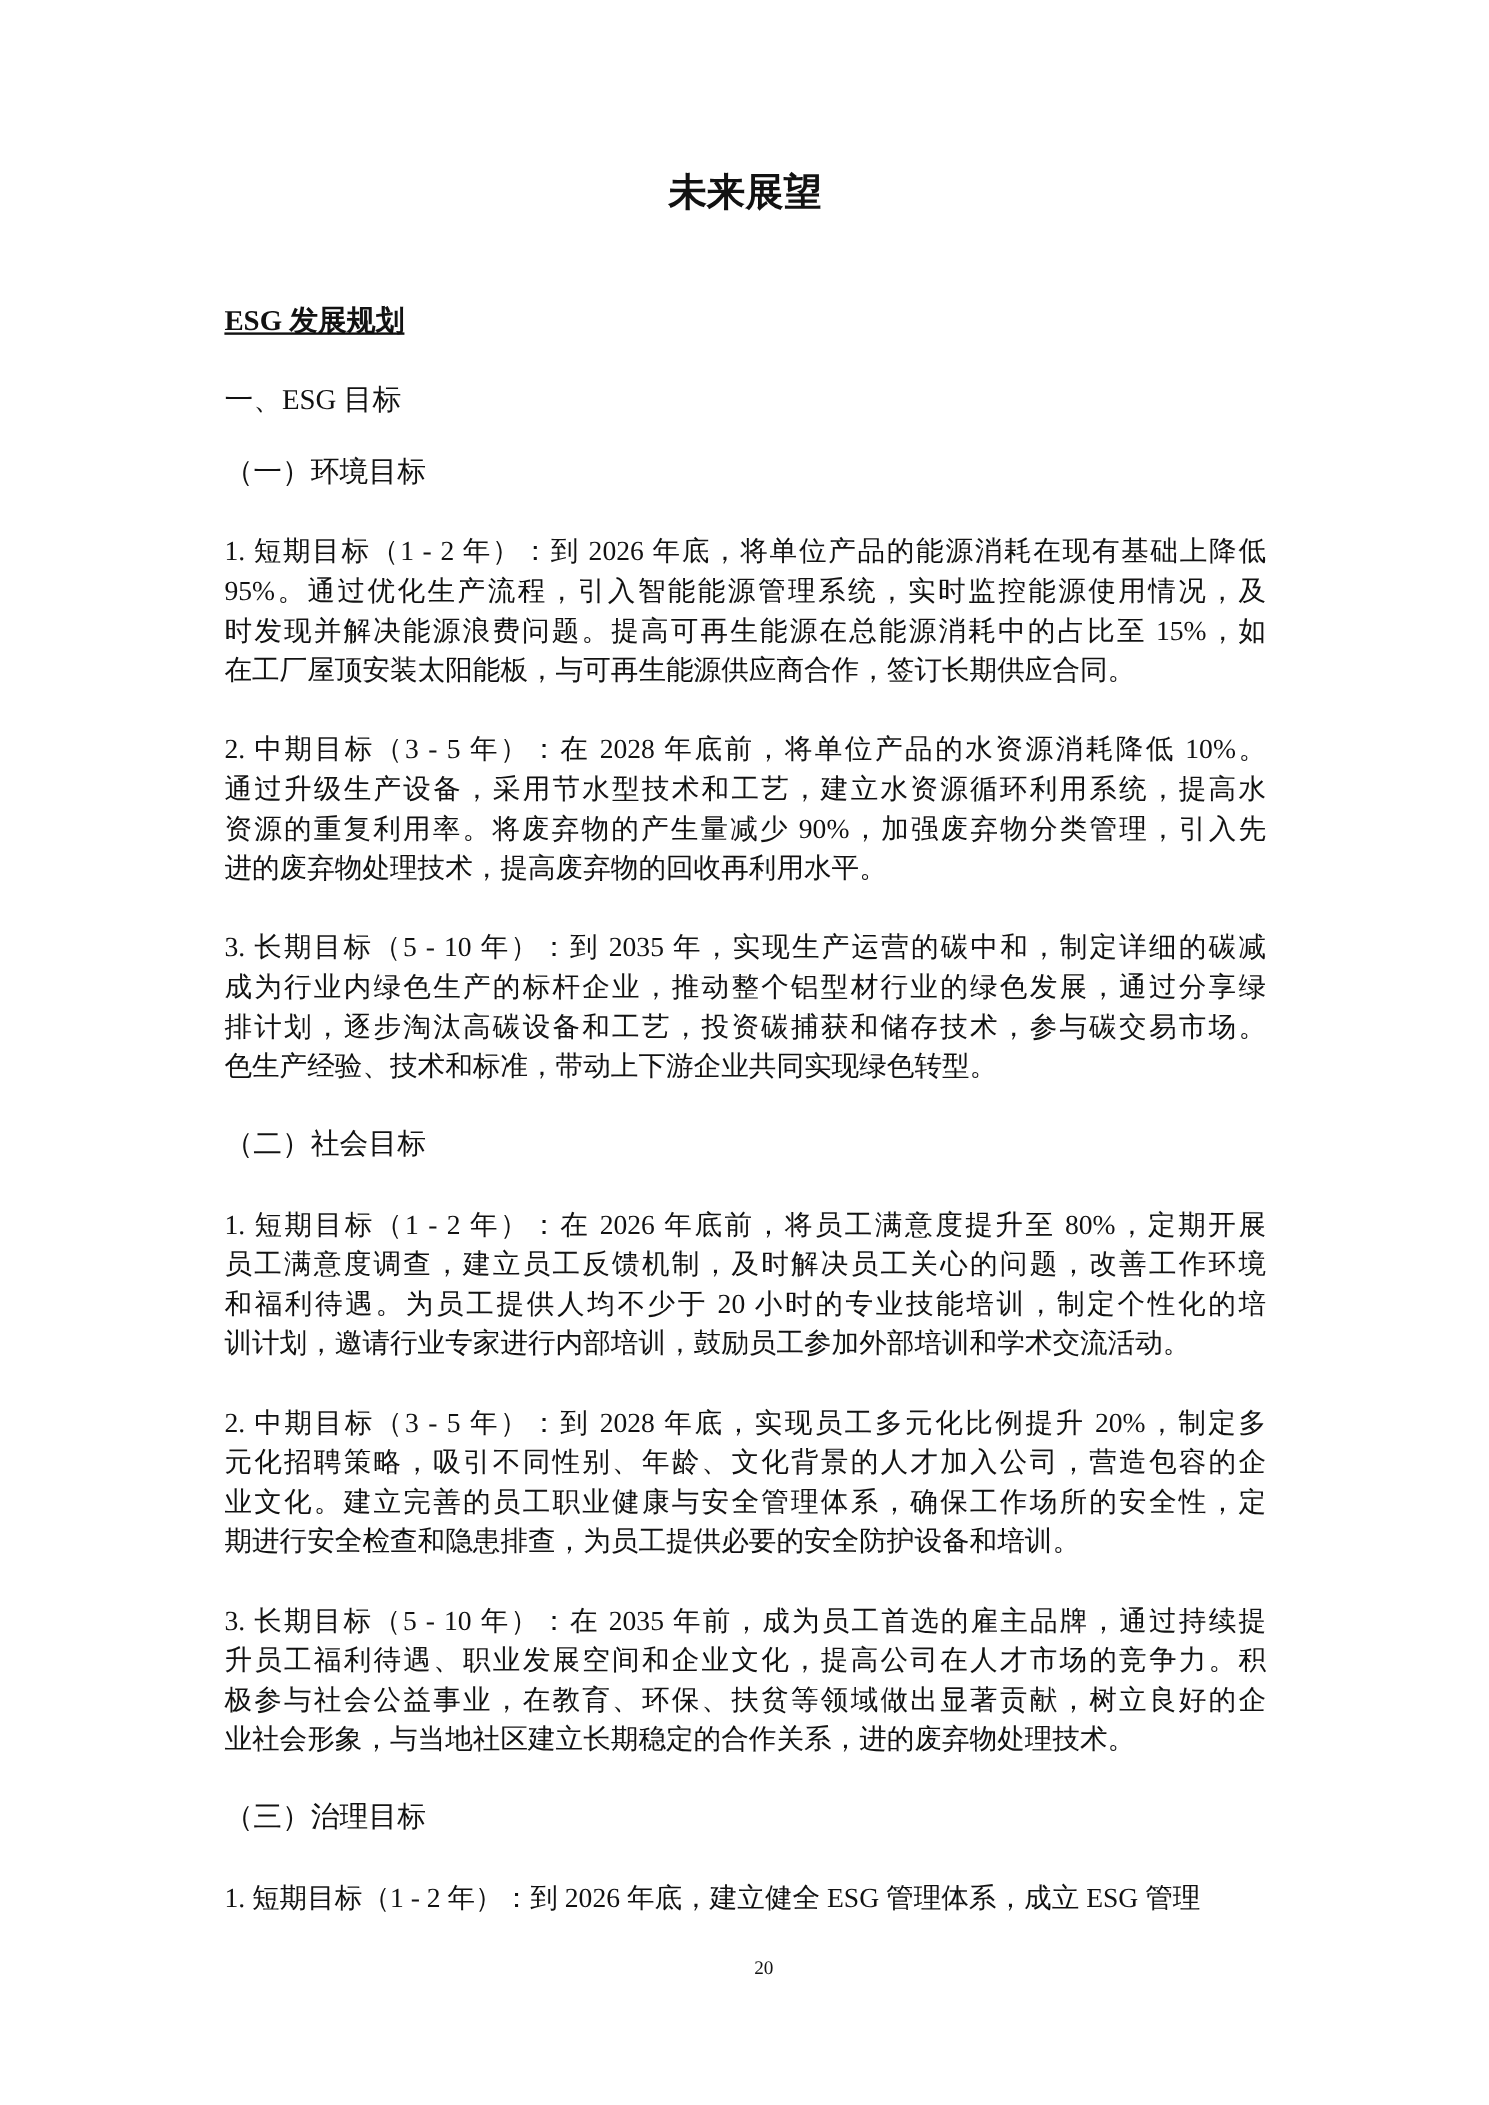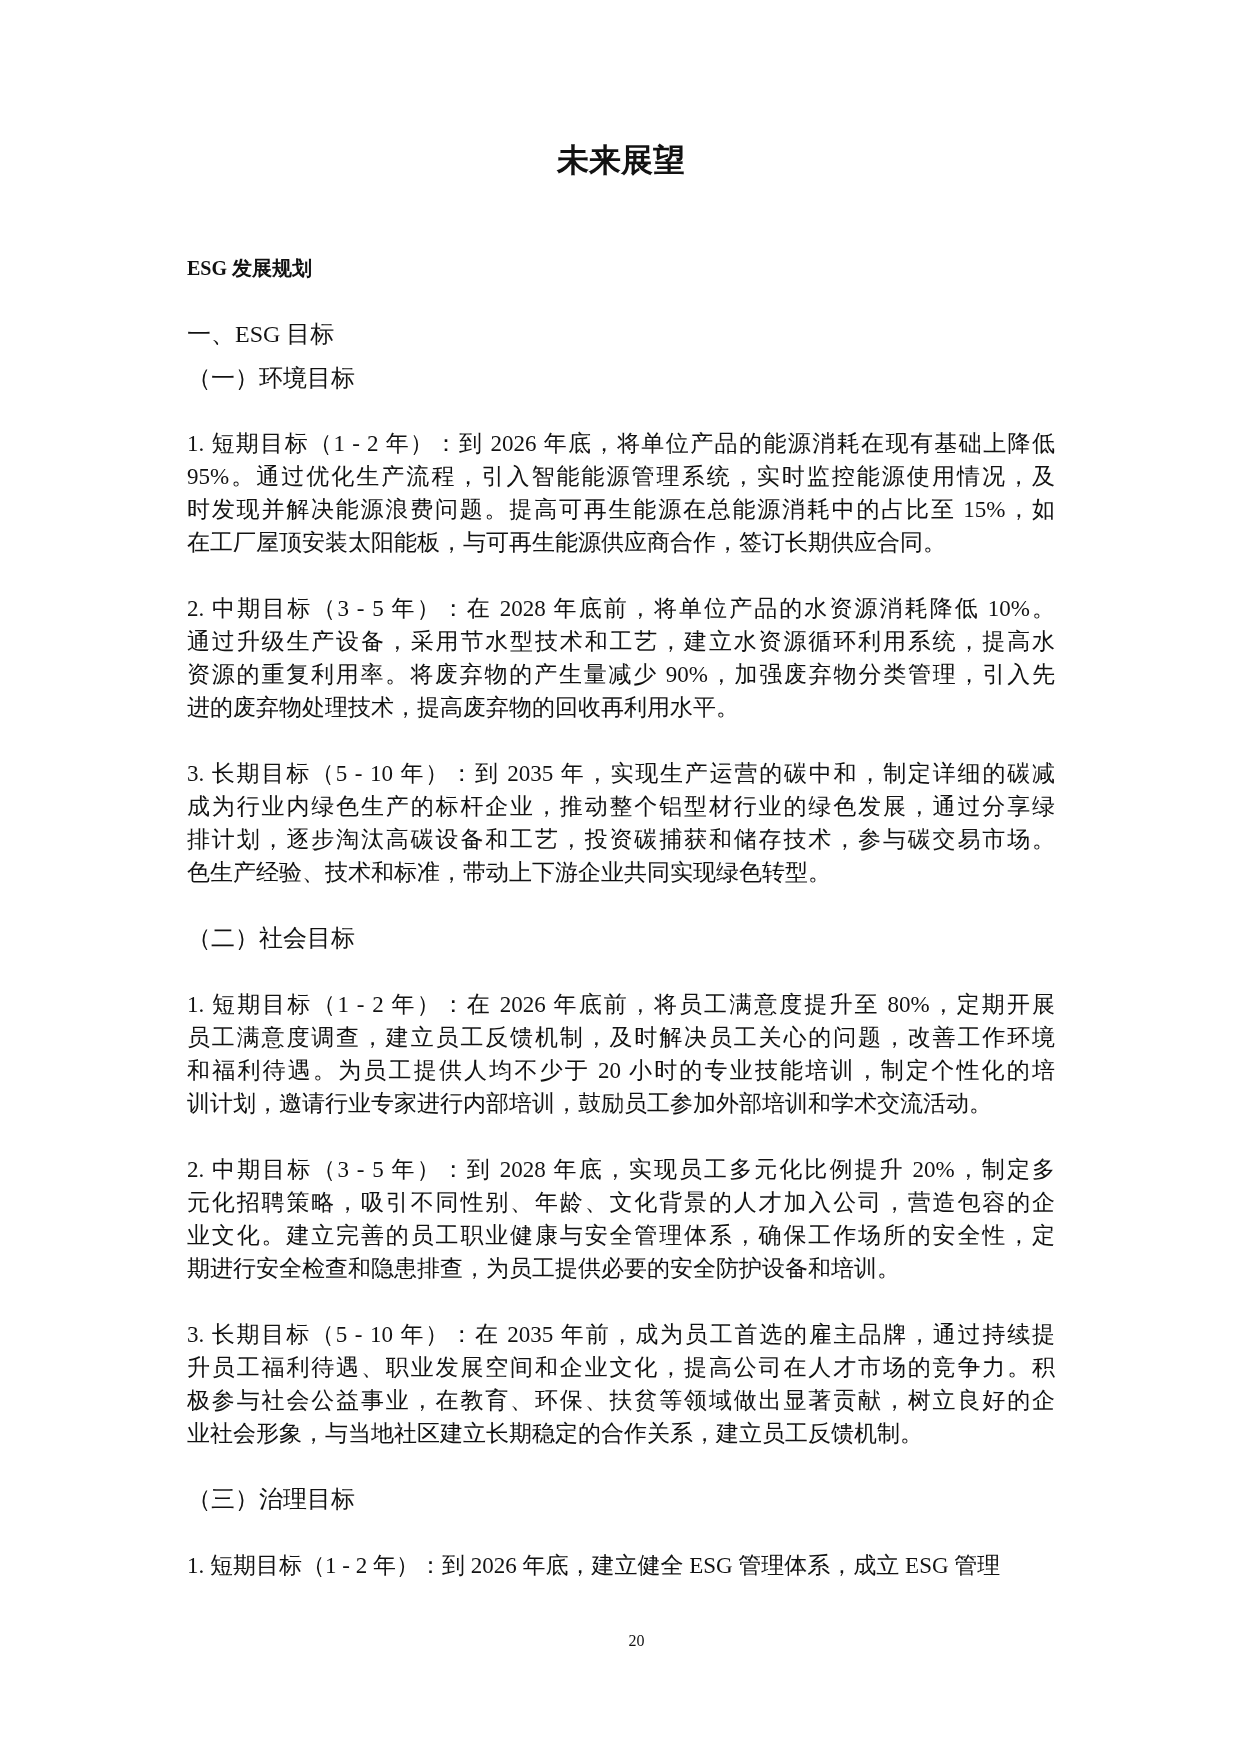--- a/index.html
+++ b/index.html
@@ -15,32 +15,33 @@
     overflow: hidden;
   }
   .doc-title {
     font-size: 32px;
     line-height: 34px;
     font-weight: 700;
     text-align: center;
     margin: 0 0 76px 0;
   }
   .doc-heading {
-    font-size: 20px;
+    font-size: 24px;
     line-height: 30px;
     font-weight: 700;
     margin: 0 0 35px 0;
+    text-decoration: underline;
   }
   .sub {
     font-size: 24px;
     line-height: 33px;
     font-weight: 400;
     margin: 0 0 33px 0;
   }
-  .sub.mb27 { margin-bottom: 11px; }
+  .sub.mb27 { margin-bottom: 27px; }
   .sub.mb32 { margin-bottom: 32px; }
   .para {
     font-size: 23px;
     line-height: 33px;
     margin: 0 0 33px 0;
   }
   .para .line {
     text-align: justify;
     text-align-last: justify;
   }
@@ -105,21 +106,21 @@
       <div class="line">2. 中期目标（3 - 5 年）：到 2028 年底，实现员工多元化比例提升 20%，制定多</div>
       <div class="line">元化招聘策略，吸引不同性别、年龄、文化背景的人才加入公司，营造包容的企</div>
       <div class="line">业文化。建立完善的员工职业健康与安全管理体系，确保工作场所的安全性，定</div>
       <div class="line last">期进行安全检查和隐患排查，为员工提供必要的安全防护设备和培训。</div>
     </div>
 
   <div class="para">
       <div class="line">3. 长期目标（5 - 10 年）：在 2035 年前，成为员工首选的雇主品牌，通过持续提</div>
       <div class="line">升员工福利待遇、职业发展空间和企业文化，提高公司在人才市场的竞争力。积</div>
       <div class="line">极参与社会公益事业，在教育、环保、扶贫等领域做出显著贡献，树立良好的企</div>
-      <div class="line last">业社会形象，与当地社区建立长期稳定的合作关系，建立员工反馈机制。</div>
+      <div class="line last">业社会形象，与当地社区建立长期稳定的合作关系，进的废弃物处理技术。</div>
     </div>
 
   <div class="sub">（三）治理目标</div>
 
   <div class="para">
       <div class="line last">1. 短期目标（1 - 2 年）：到 2026 年底，建立健全 ESG 管理体系，成立 ESG 管理</div>
     </div>
 
   <div class="page-footer">20</div>
 

